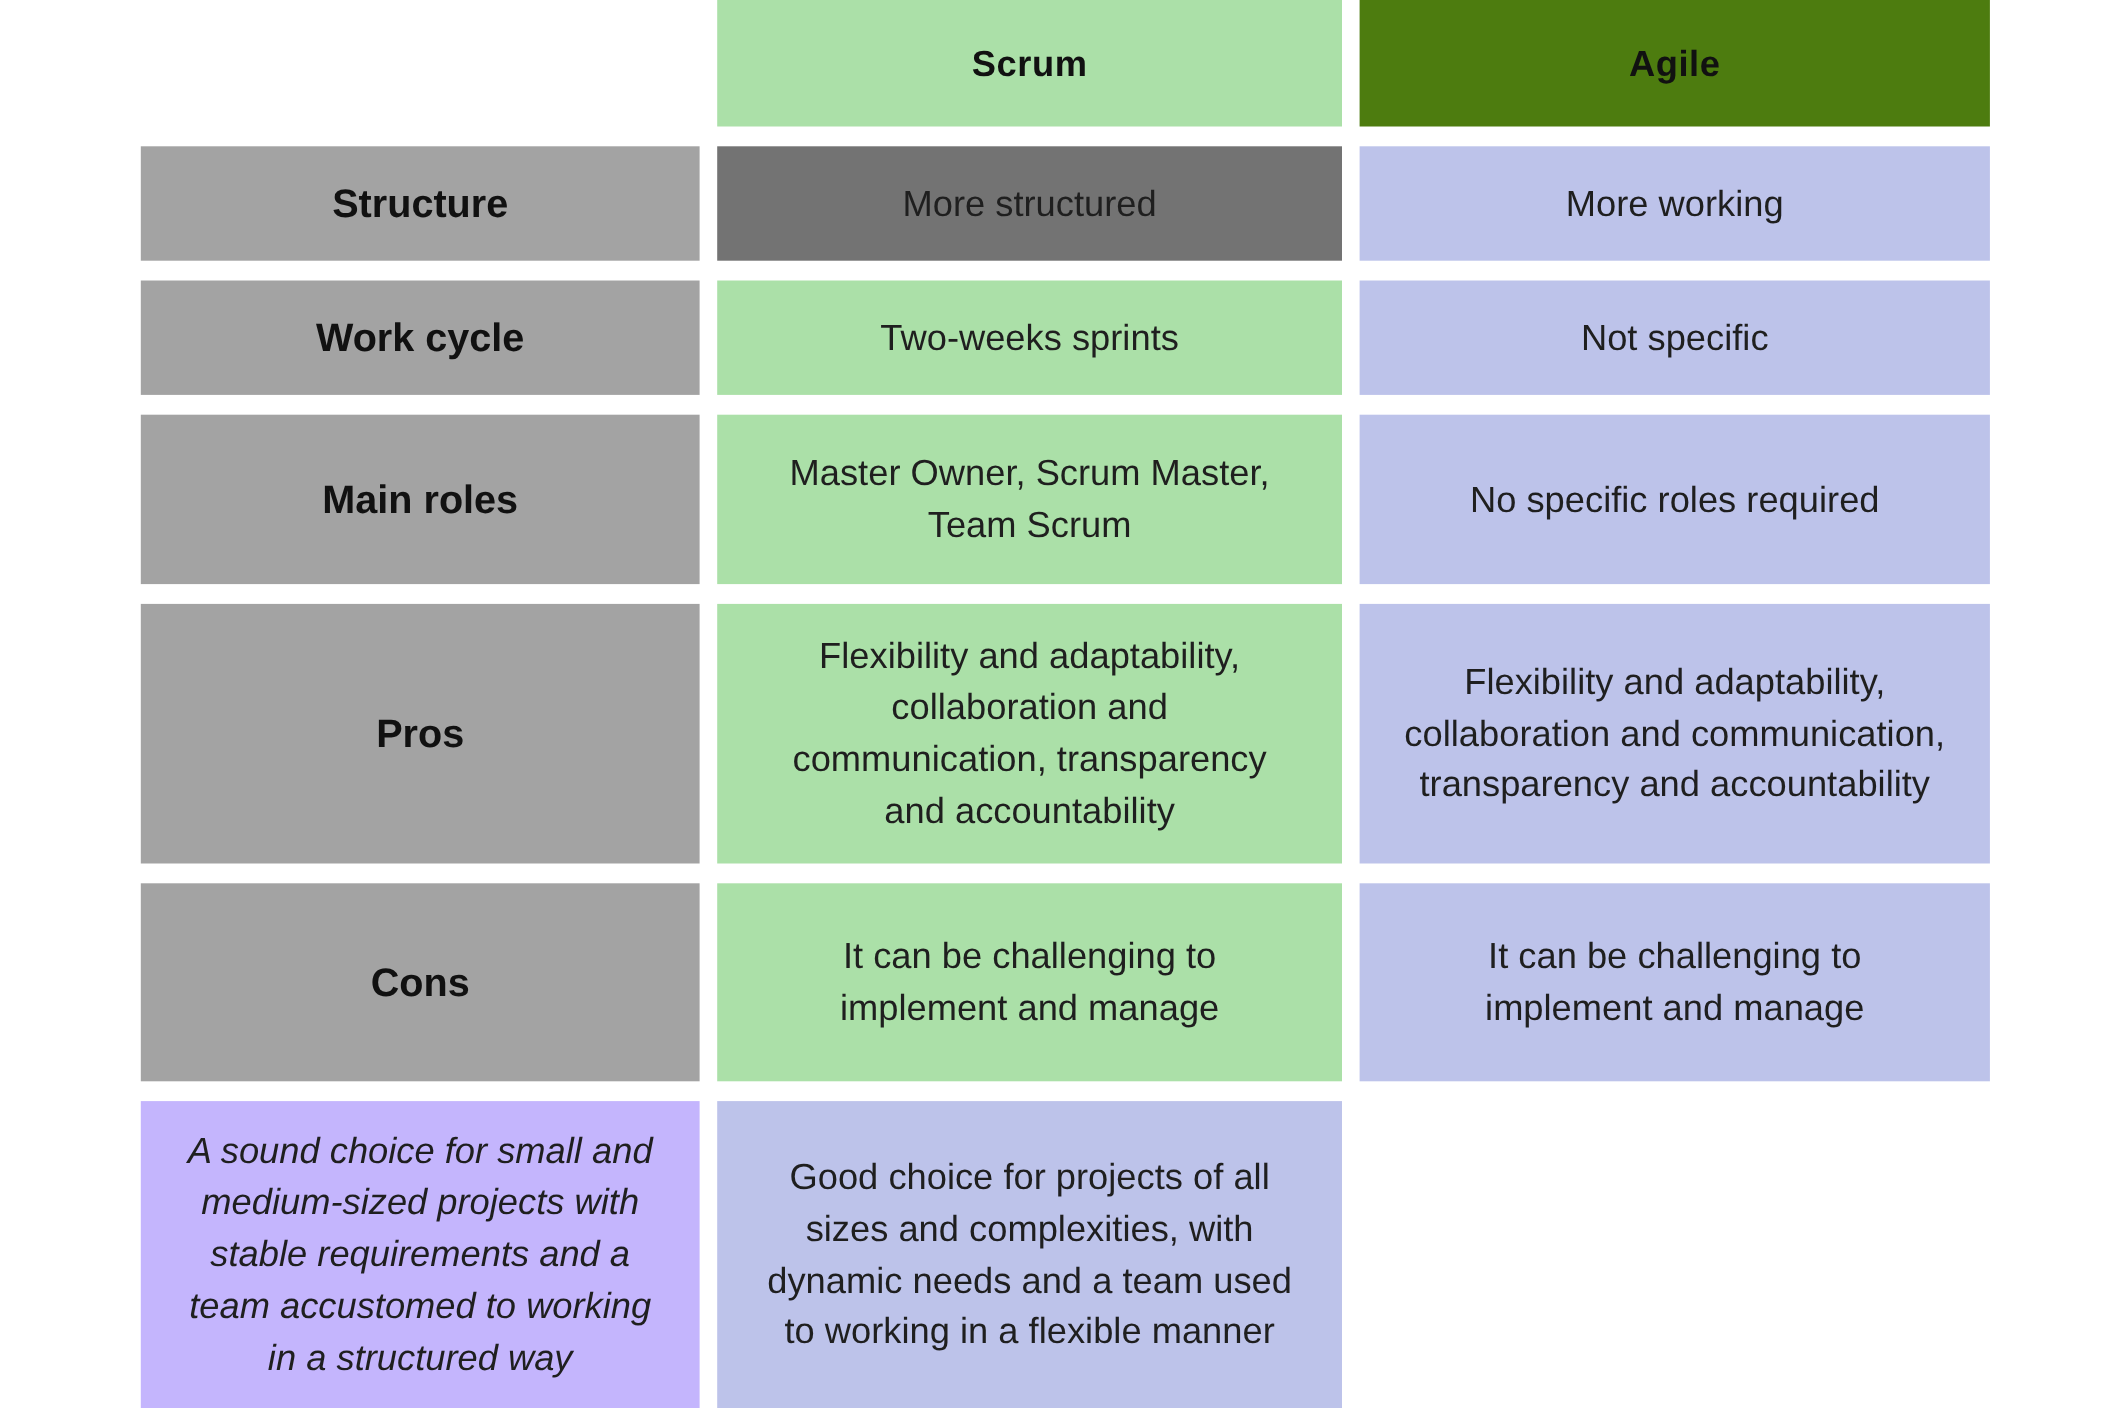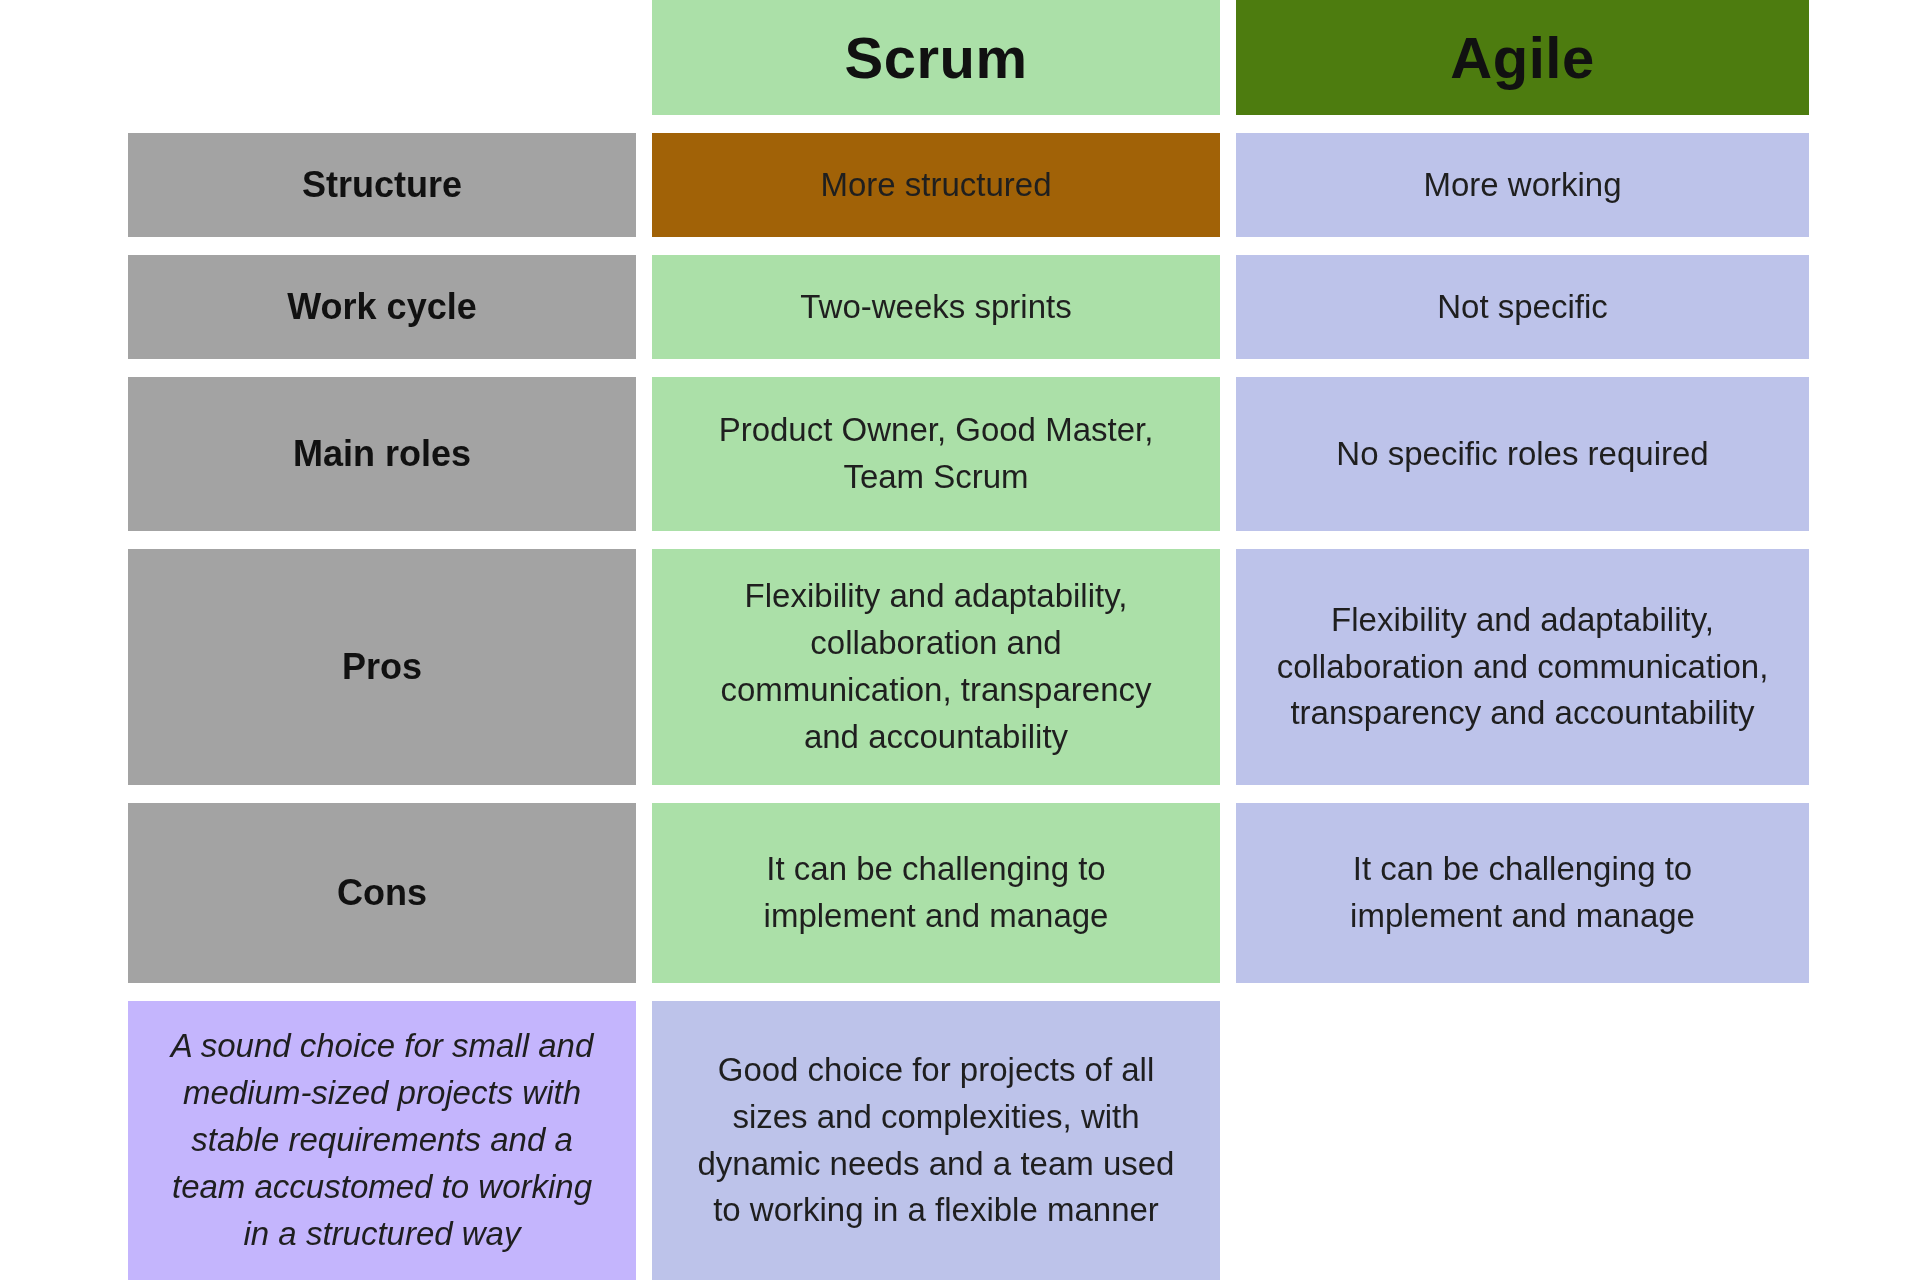--- a/index.html
+++ b/index.html
@@ -28,21 +28,21 @@
   .cell {
     display: flex;
     align-items: center;
     justify-content: center;
     text-align: center;
   }
   .spacer {
     background: transparent;
   }
   .col-header {
-    font-size: 58px;
+    font-size: 33px;
     font-weight: 700;
     color: #111111;
     letter-spacing: 0.5px;
   }
   .row-label {
     background: #a3a3a3;
     font-size: 36px;
     font-weight: 700;
     color: #111111;
     padding: 0 20px;
@@ -58,29 +58,29 @@
 <body>
 
 <div class="canvas">
   <div class="comparison-table">
 
     <div class="cell spacer"></div>
     <div class="cell col-header" style="background: rgb(171, 224, 168);">Scrum</div>
     <div class="cell col-header" style="background: #4d7c0f;">Agile</div>
 
     <div class="cell row-label">Structure</div>
-    <div class="cell body-cell" style="background: #a16207;">More structured</div>
+    <div class="cell body-cell" style="background: #737373;">More structured</div>
     <div class="cell body-cell" style="background: rgb(189, 195, 234);">More working</div>
 
     <div class="cell row-label">Work cycle</div>
     <div class="cell body-cell" style="background: rgb(171, 224, 168);">Two-weeks sprints</div>
     <div class="cell body-cell" style="background: rgb(189, 195, 234);">Not specific</div>
 
     <div class="cell row-label">Main roles</div>
-    <div class="cell body-cell" style="background: rgb(171, 224, 168);">Product Owner, Good Master, Team Scrum</div>
+    <div class="cell body-cell" style="background: rgb(171, 224, 168);">Master Owner, Scrum Master, Team Scrum</div>
     <div class="cell body-cell" style="background: rgb(189, 195, 234);">No specific roles required</div>
 
     <div class="cell row-label">Pros</div>
     <div class="cell body-cell" style="background: rgb(171, 224, 168);">Flexibility and adaptability, collaboration and communication, transparency and accountability</div>
     <div class="cell body-cell" style="background: rgb(189, 195, 234);">Flexibility and adaptability, collaboration and communication, transparency and accountability</div>
 
     <div class="cell row-label">Cons</div>
     <div class="cell body-cell" style="background: rgb(171, 224, 168);">It can be challenging to implement and manage</div>
     <div class="cell body-cell" style="background: rgb(189, 195, 234);">It can be challenging to implement and manage</div>
 

